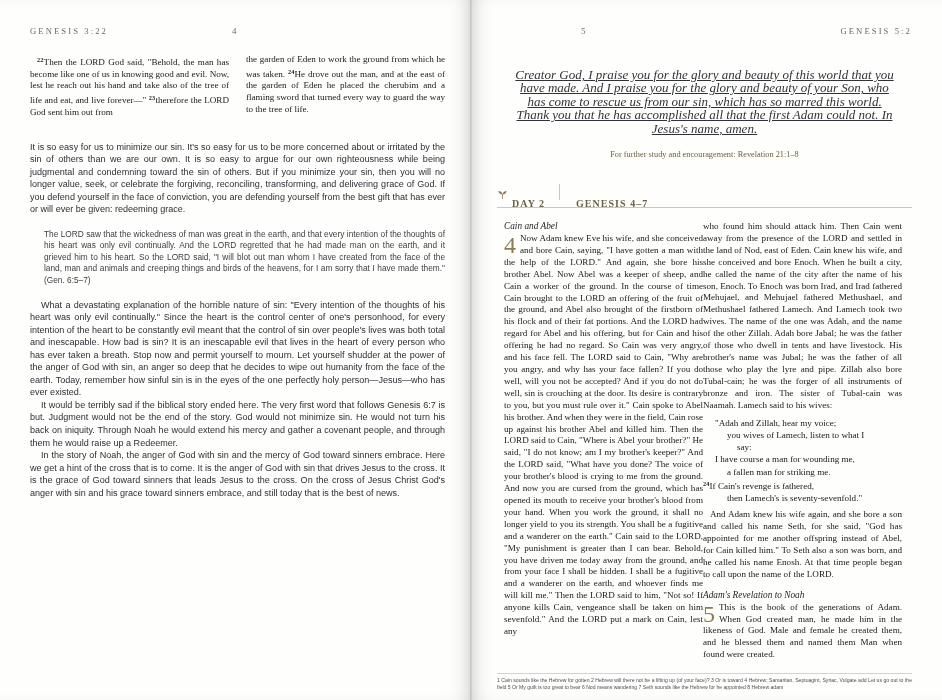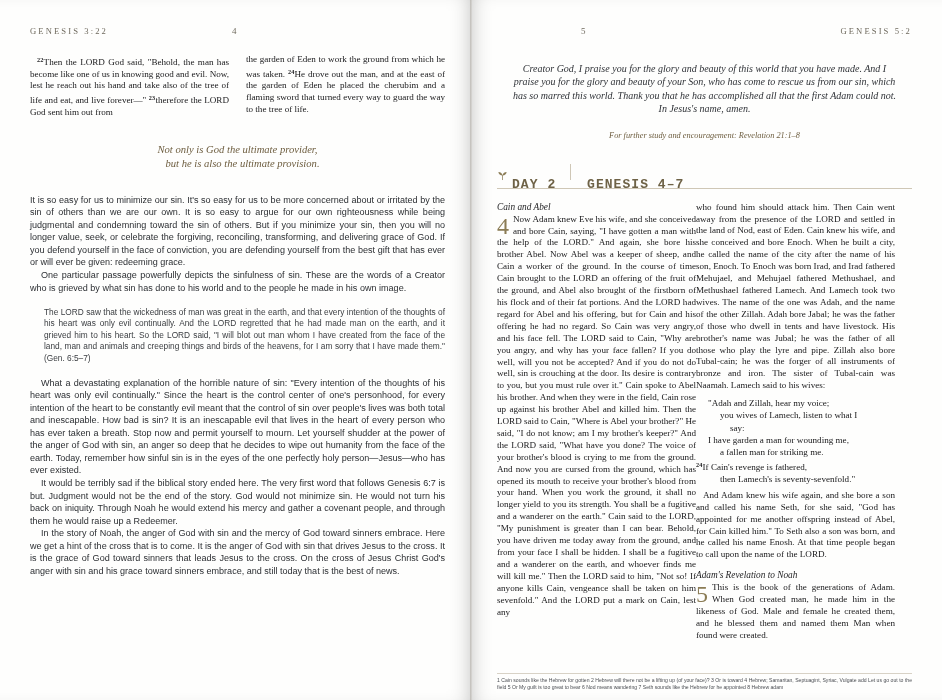--- a/index.html
+++ b/index.html
@@ -114,34 +114,34 @@
     margin: 12.5px 0 12.5px 14px;
     font-size: 8.3px;
     line-height: 11.5px;
     text-align: justify;
     color: #3a3d41;
   }
   .devo blockquote p { text-indent: 0; margin-top: 8px; }
 
   
   .prayer {
-    margin-top: 22px;
+    margin-top: 28px;
     padding: 0 14px;
     text-align: center;
     font-family: "Liberation Serif", serif;
     font-style: italic;
-    font-size: 10px;
+    font-size: 13px;
     line-height: 13.4px;
     color: #2f3237;
+    text-decoration: underline;
   }
   .further {
     margin-top: 15px;
     text-align: center;
     font-family: "Liberation Serif", serif;
-    font-style: italic;
     font-size: 8.3px;
     color: #6d5d3f;
   }
 
   
   .day-bar {
     position: relative;
     margin-top: 25px;
     padding-bottom: 8px;
     border-bottom: 0.8px solid #cfc7b6;
@@ -151,38 +151,39 @@
   }
   .day-bar .leaf-icon {
     width: 11px;
     height: 11px;
     margin-right: 4px;
     flex: 0 0 auto;
     display: inline-block;
     color: #8b7c55;
   }
   .day-label, .day-ref {
-    font-family: Liberation Mono, monospace;
-    font-size: 13px;
+    font-family: Liberation Serif, serif;
+    font-size: 10px;
     font-weight: bold;
     letter-spacing: 1.05px;
     color: #6e6246;
     margin-top: 24px;
   }
   .day-divider {
     width: 0.8px;
     height: 16px;
     background: #cfc7b6;
     margin: 0 16px 0 14px;
   }
 
   
   .bible-right {
     display: flex;
     margin-top: 13px;
+    margin-left: 7px;
   }
   .bible-right .col { width: 199px; }
   .sect-head {
     font-family: "Liberation Serif", serif;
     font-style: italic;
     font-size: 9.3px;
     color: #1d1d1f;
     margin: 0 0 2px 0;
   }
   .sect-head.spaced { margin-top: 9px; }
@@ -246,28 +247,23 @@
       <div class="col">
         <div class="bible-text">
           <p style="text-indent:0">
             <span>the garden of Eden to work the ground from which he was taken.</span>
             <span class="vn">24</span><span>He drove out the man, and at the east of the garden of Eden he placed the cherubim and a flaming sword that turned every way to guard the way to the tree of life.</span>
           </p>
         </div>
       </div>
     </div>
 
-    <div class="pull-quote">
-      <span>Not only is God the ultimate provider,</span>
-      <span class="l2">but he is also the ultimate provision.</span>
-    </div>
 
     <div class="devo">
       <p class="first">It is so easy for us to minimize our sin. It's so easy for us to be more concerned about or irritated by the sin of others than we are our own. It is so easy to argue for our own righteousness while being judgmental and condemning toward the sin of others. But if you minimize your sin, then you will no longer value, seek, or celebrate the forgiving, reconciling, transforming, and delivering grace of God. If you defend yourself in the face of conviction, you are defending yourself from the best gift that has ever or will ever be given: redeeming grace.</p>
-      <p>One particular passage powerfully depicts the sinfulness of sin. These are the words of a Creator who is grieved by what sin has done to his world and to the people he made in his own image.</p>
       <blockquote>
         <p>The LORD saw that the wickedness of man was great in the earth, and that every intention of the thoughts of his heart was only evil continually. And the LORD regretted that he had made man on the earth, and it grieved him to his heart. So the LORD said, "I will blot out man whom I have created from the face of the land, man and animals and creeping things and birds of the heavens, for I am sorry that I have made them." (Gen. 6:5–7)</p>
       </blockquote>
       <p>What a devastating explanation of the horrible nature of sin: "Every intention of the thoughts of his heart was only evil continually." Since the heart is the control center of one's personhood, for every intention of the heart to be constantly evil meant that the control of sin over people's lives was both total and inescapable. How bad is sin? It is an inescapable evil that lives in the heart of every person who has ever taken a breath. Stop now and permit yourself to mourn. Let yourself shudder at the power of the anger of God with sin, an anger so deep that he decides to wipe out humanity from the face of the earth. Today, remember how sinful sin is in the eyes of the one perfectly holy person—Jesus—who has ever existed.</p>
       <p>It would be terribly sad if the biblical story ended here. The very first word that follows Genesis 6:7 is but. Judgment would not be the end of the story. God would not minimize sin. He would not turn his back on iniquity. Through Noah he would extend his mercy and gather a covenant people, and through them he would raise up a Redeemer.</p>
       <p>In the story of Noah, the anger of God with sin and the mercy of God toward sinners embrace. Here we get a hint of the cross that is to come. It is the anger of God with sin that drives Jesus to the cross. It is the grace of God toward sinners that leads Jesus to the cross. On the cross of Jesus Christ God's anger with sin and his grace toward sinners embrace, and still today that is the best of news.</p>
     </div>
   </div>
 
   <div class="gutter"></div>
@@ -309,21 +305,21 @@
       </div>
 
       <div class="col">
         <div class="bible-text">
           <p style="text-indent:0">who found him should attack him. Then Cain went away from the presence of the LORD and settled in the land of Nod, east of Eden. Cain knew his wife, and she conceived and bore Enoch. When he built a city, he called the name of the city after the name of his son, Enoch. To Enoch was born Irad, and Irad fathered Mehujael, and Mehujael fathered Methushael, and Methushael fathered Lamech. And Lamech took two wives. The name of the one was Adah, and the name of the other Zillah. Adah bore Jabal; he was the father of those who dwell in tents and have livestock. His brother's name was Jubal; he was the father of all those who play the lyre and pipe. Zillah also bore Tubal-cain; he was the forger of all instruments of bronze and iron. The sister of Tubal-cain was Naamah. Lamech said to his wives:</p>
         </div>
         <div class="poetry">
           <p class="pl">"Adah and Zillah, hear my voice;</p>
           <p class="pl2">you wives of Lamech, listen to what I</p>
           <p class="pl3">say:</p>
-          <p class="pl">I have garden a man for wounding me,</p>
+          <p class="pl">I have course a man for wounding me,</p>
           <p class="pl2">a fallen man for striking me.</p>
           <p class="plv"><span class="vn">24</span><span>If Cain's revenge is fathered,</span></p>
           <p class="pl2">then Lamech's is seventy-sevenfold."</p>
         </div>
         <div class="bible-text">
           <p>And Adam knew his wife again, and she bore a son and called his name Seth, for she said, "God has appointed for me another offspring instead of Abel, for Cain killed him." To Seth also a son was born, and he called his name Enosh. At that time people began to call upon the name of the LORD.</p>
         </div>
         <div class="sect-head spaced">Adam's Revelation to Noah</div>
         <div class="bible-text">
           <span class="chapnum">5</span>

